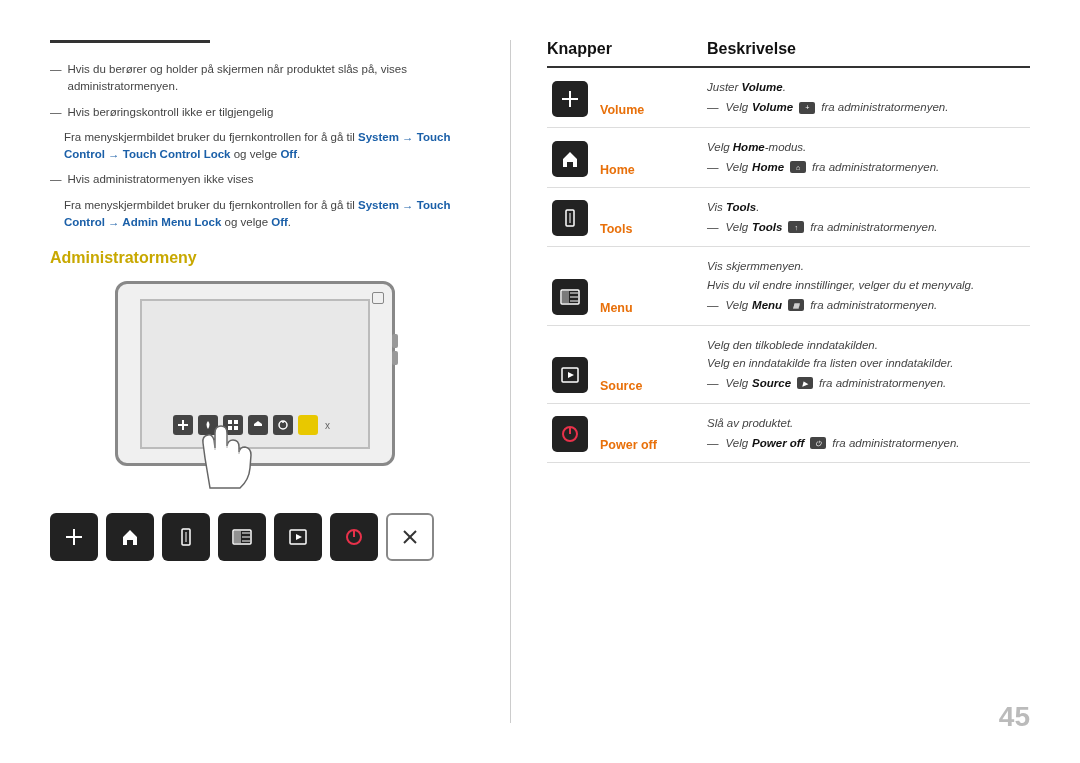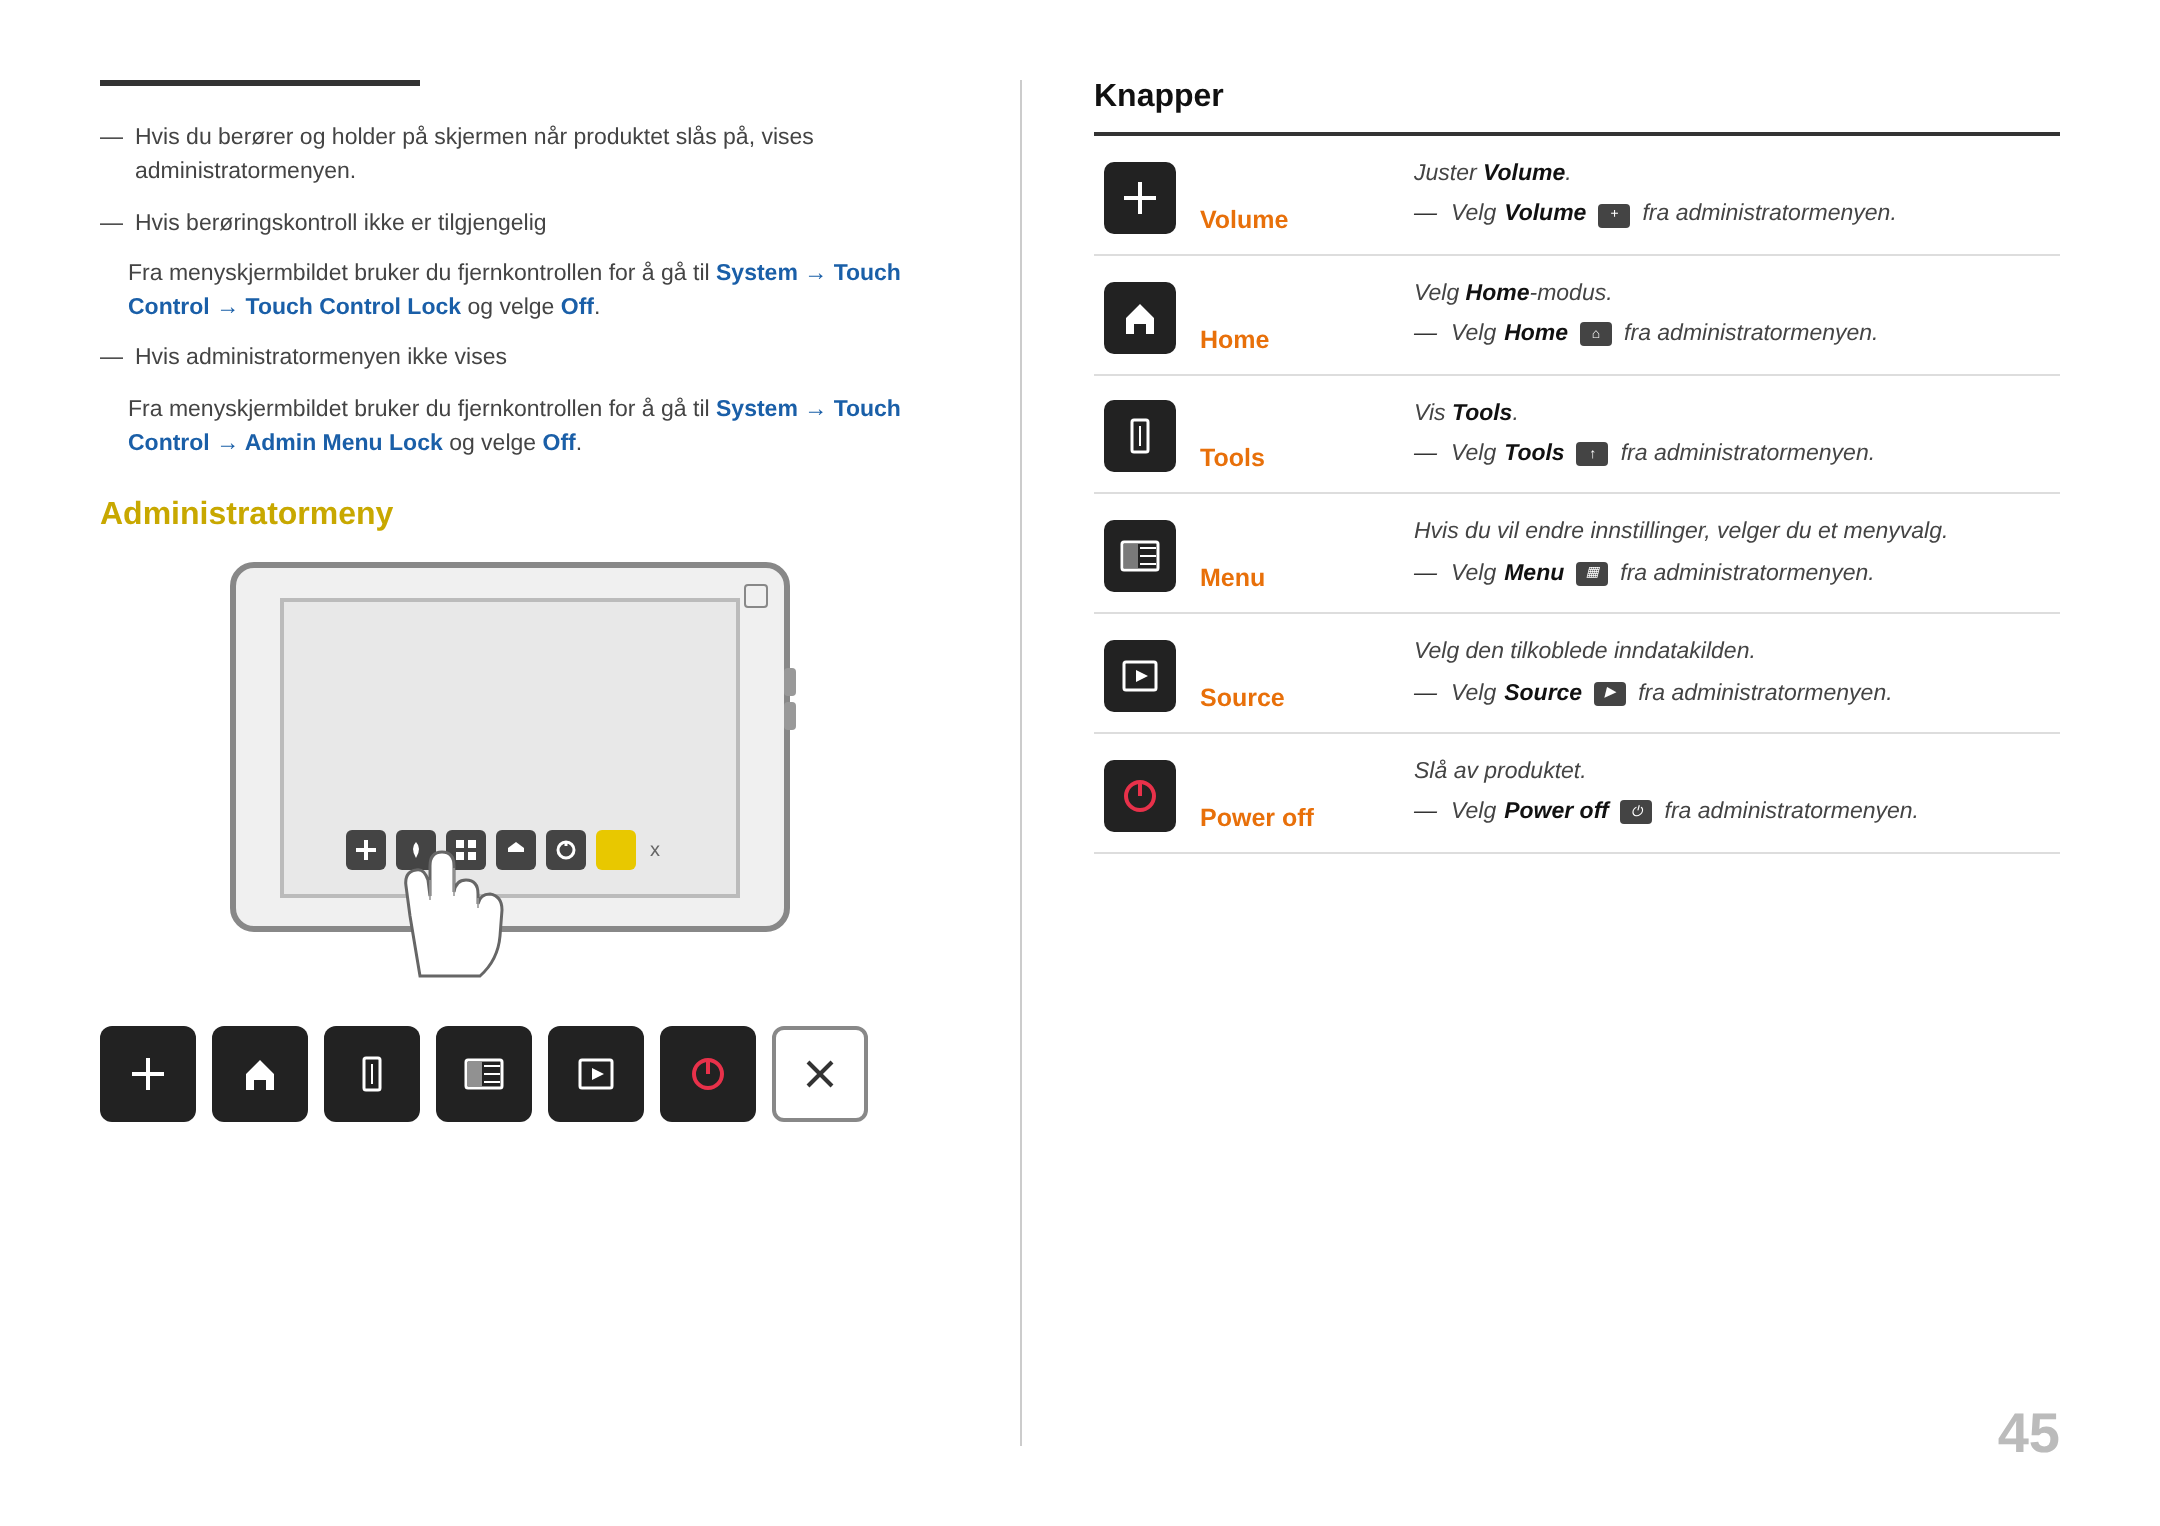--- a/index.html
+++ b/index.html
@@ -444,20 +444,21 @@
             <line x1="4" y1="4" x2="16" y2="16" stroke="#333" stroke-width="2"></line>
             <line x1="16" y1="4" x2="4" y2="16" stroke="#333" stroke-width="2"></line>
           </svg>
       </div>
     </div>
   </div>
 
   <div class="right-col">
     <div class="table-header">
       <div class="col-btn-label">Knapper</div>
+      <div class="col-desc-label">Beskrivelse</div>
     </div>
 
     <div class="table-row">
       <div class="row-icon-col">
         <div class="row-icon">
           <svg width="20" height="20" viewBox="0 0 20 20">
               <rect x="2" y="9" width="16" height="2" fill="white"></rect>
               <rect x="9" y="2" width="2" height="16" fill="white"></rect>
             </svg>
         </div>
@@ -530,20 +531,21 @@
               <line x1="10" y1="6" x2="18" y2="6" stroke="white" stroke-width="1"></line>
               <line x1="10" y1="10" x2="18" y2="10" stroke="white" stroke-width="1"></line>
               <line x1="10" y1="14" x2="18" y2="14" stroke="white" stroke-width="1"></line>
             </svg>
         </div>
       </div>
       <div class="row-name-col">
         <span class="row-name">Menu</span>
       </div>
       <div class="row-desc-col">
+        <div>Vis skjermmenyen.</div>
         <div>Hvis du vil endre innstillinger, velger du et menyvalg.</div>
         <div class="desc-sub">
           <span class="desc-dash">—</span>
           Velg <span class="desc-bold">Menu</span>
           <span class="mini-icon">▦</span>
           fra administratormenyen.
         </div>
       </div>
     </div>
 
@@ -554,20 +556,21 @@
               <rect x="2" y="3" width="16" height="14" rx="1" fill="none" stroke="white" stroke-width="1.5"></rect>
               <polygon points="8,7 8,13 14,10" fill="white"></polygon>
             </svg>
         </div>
       </div>
       <div class="row-name-col">
         <span class="row-name">Source</span>
       </div>
       <div class="row-desc-col">
         <div>Velg den tilkoblede inndatakilden.</div>
+        <div>Velg en inndatakilde fra listen over inndatakilder.</div>
         <div class="desc-sub">
           <span class="desc-dash">—</span>
           Velg <span class="desc-bold">Source</span>
           <span class="mini-icon">▶</span>
           fra administratormenyen.
         </div>
       </div>
     </div>
 
     <div class="table-row">

